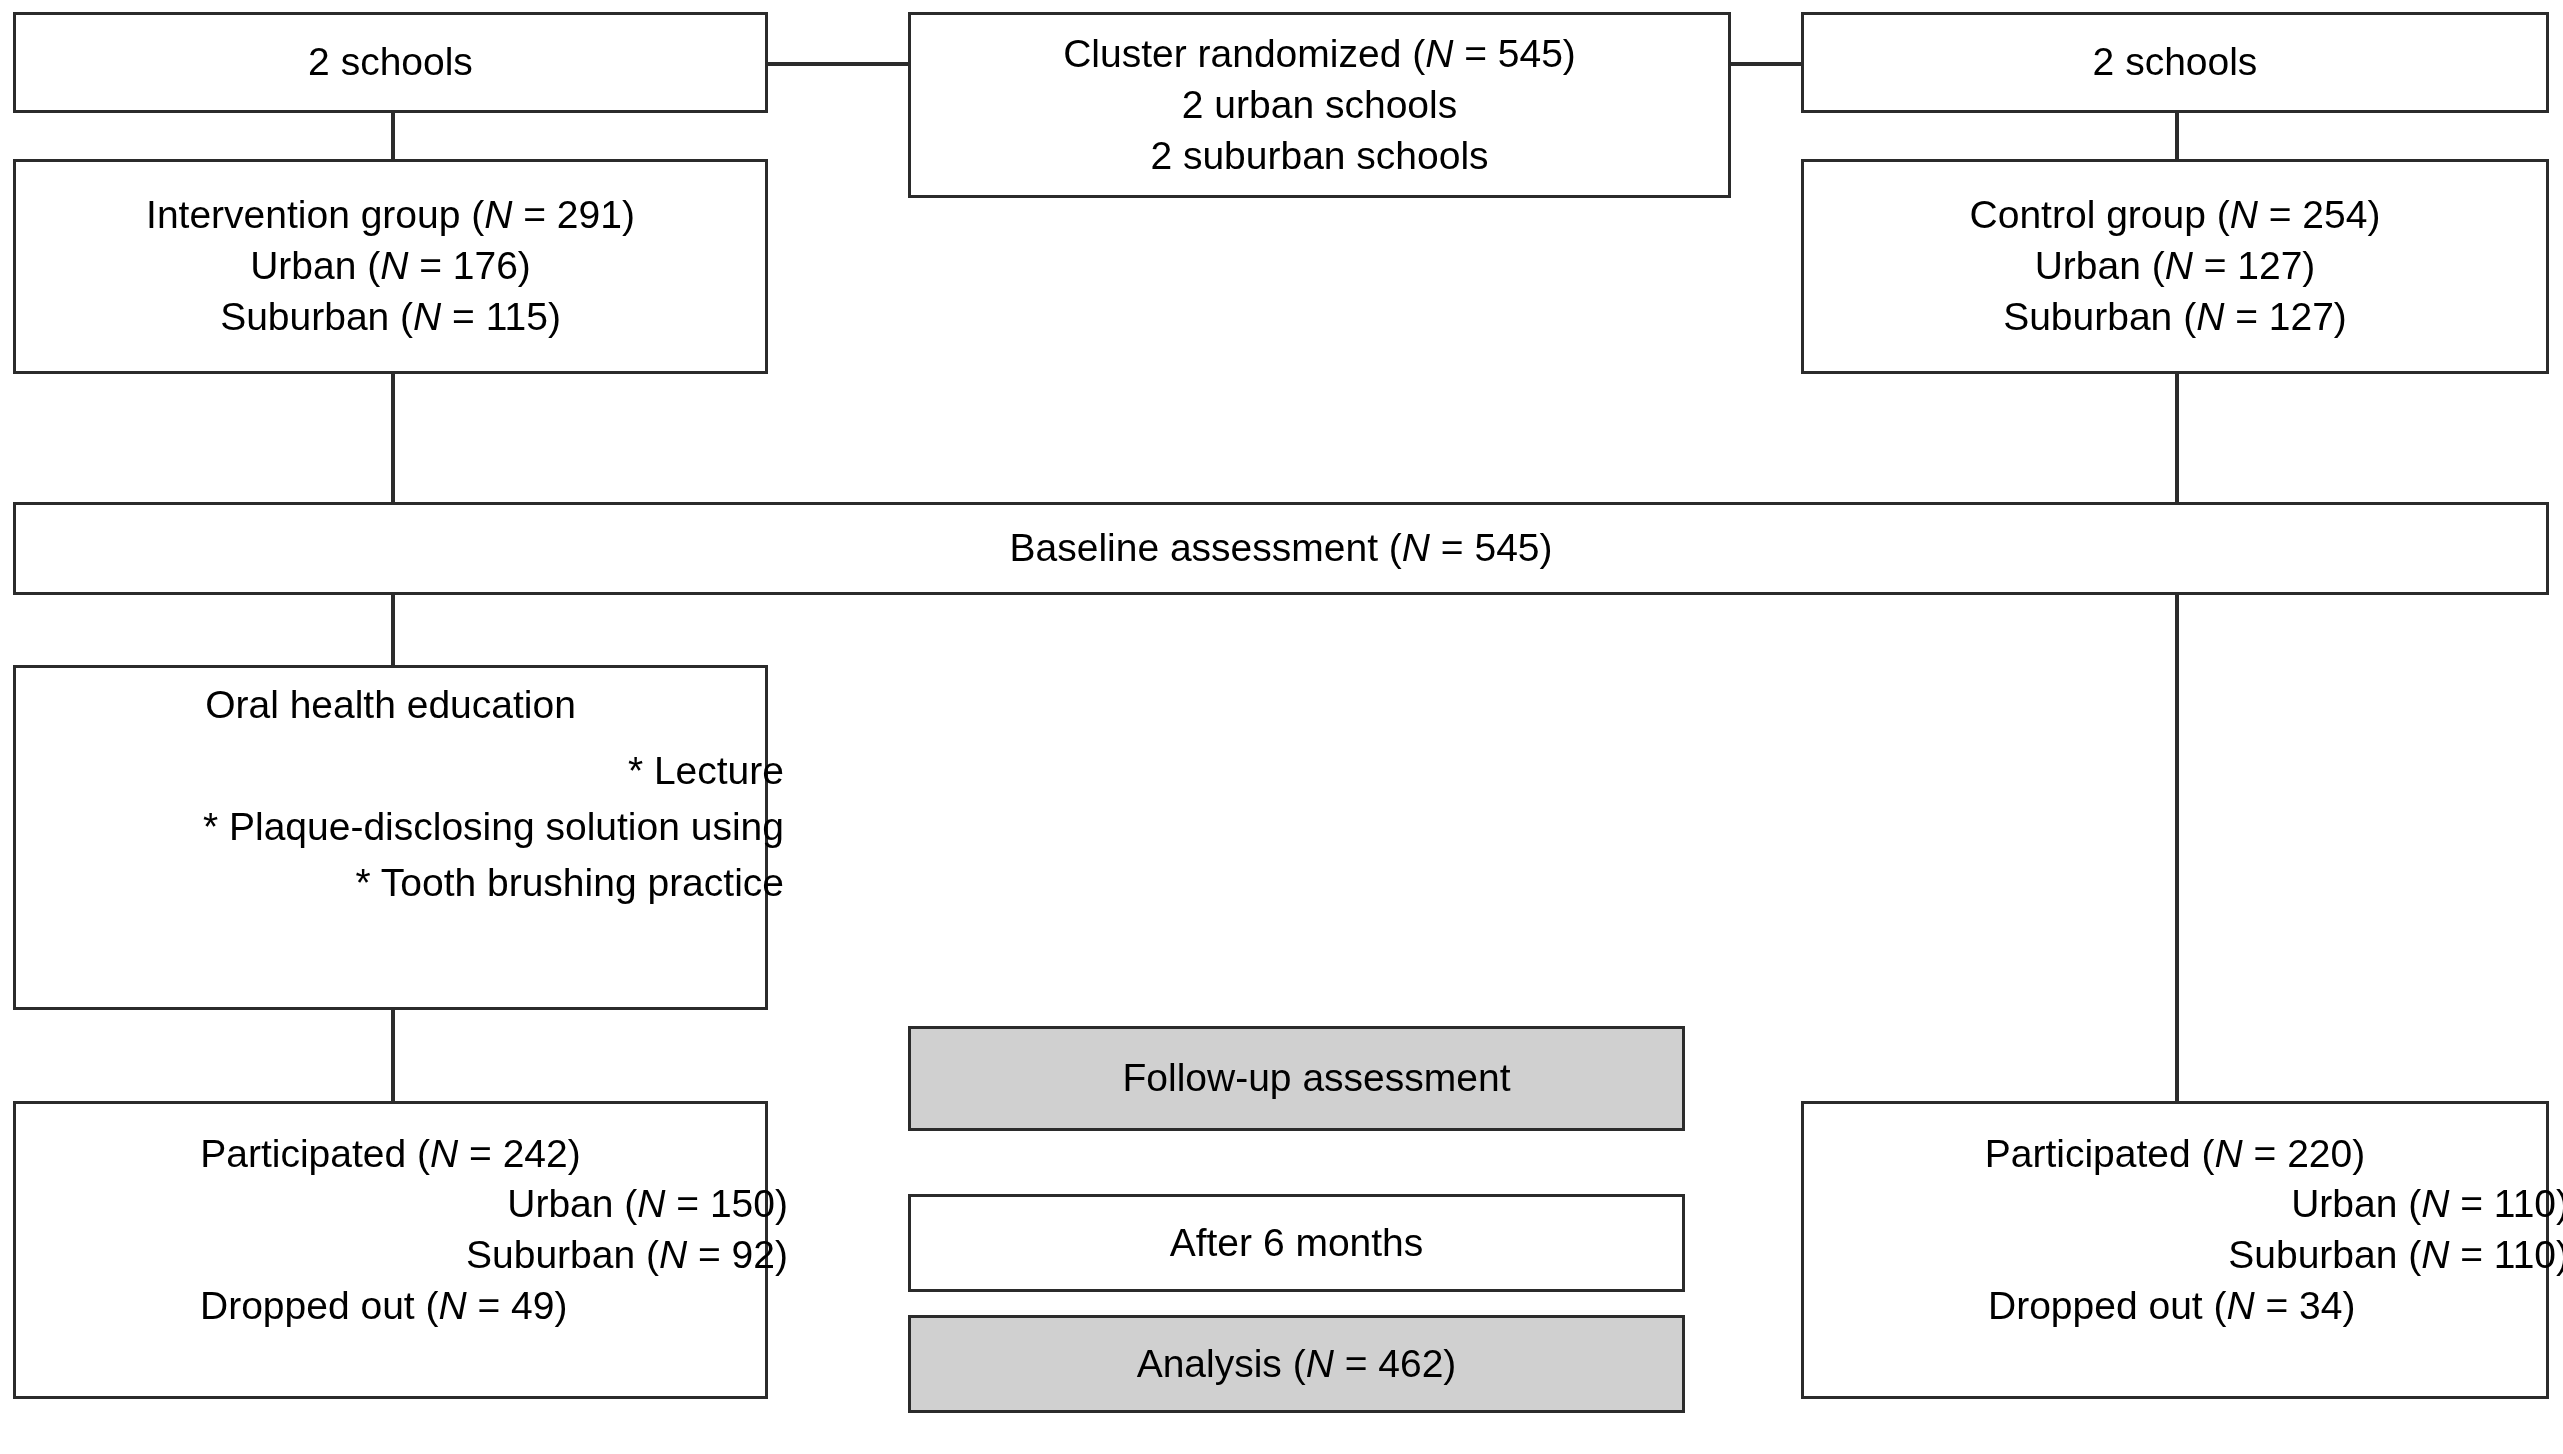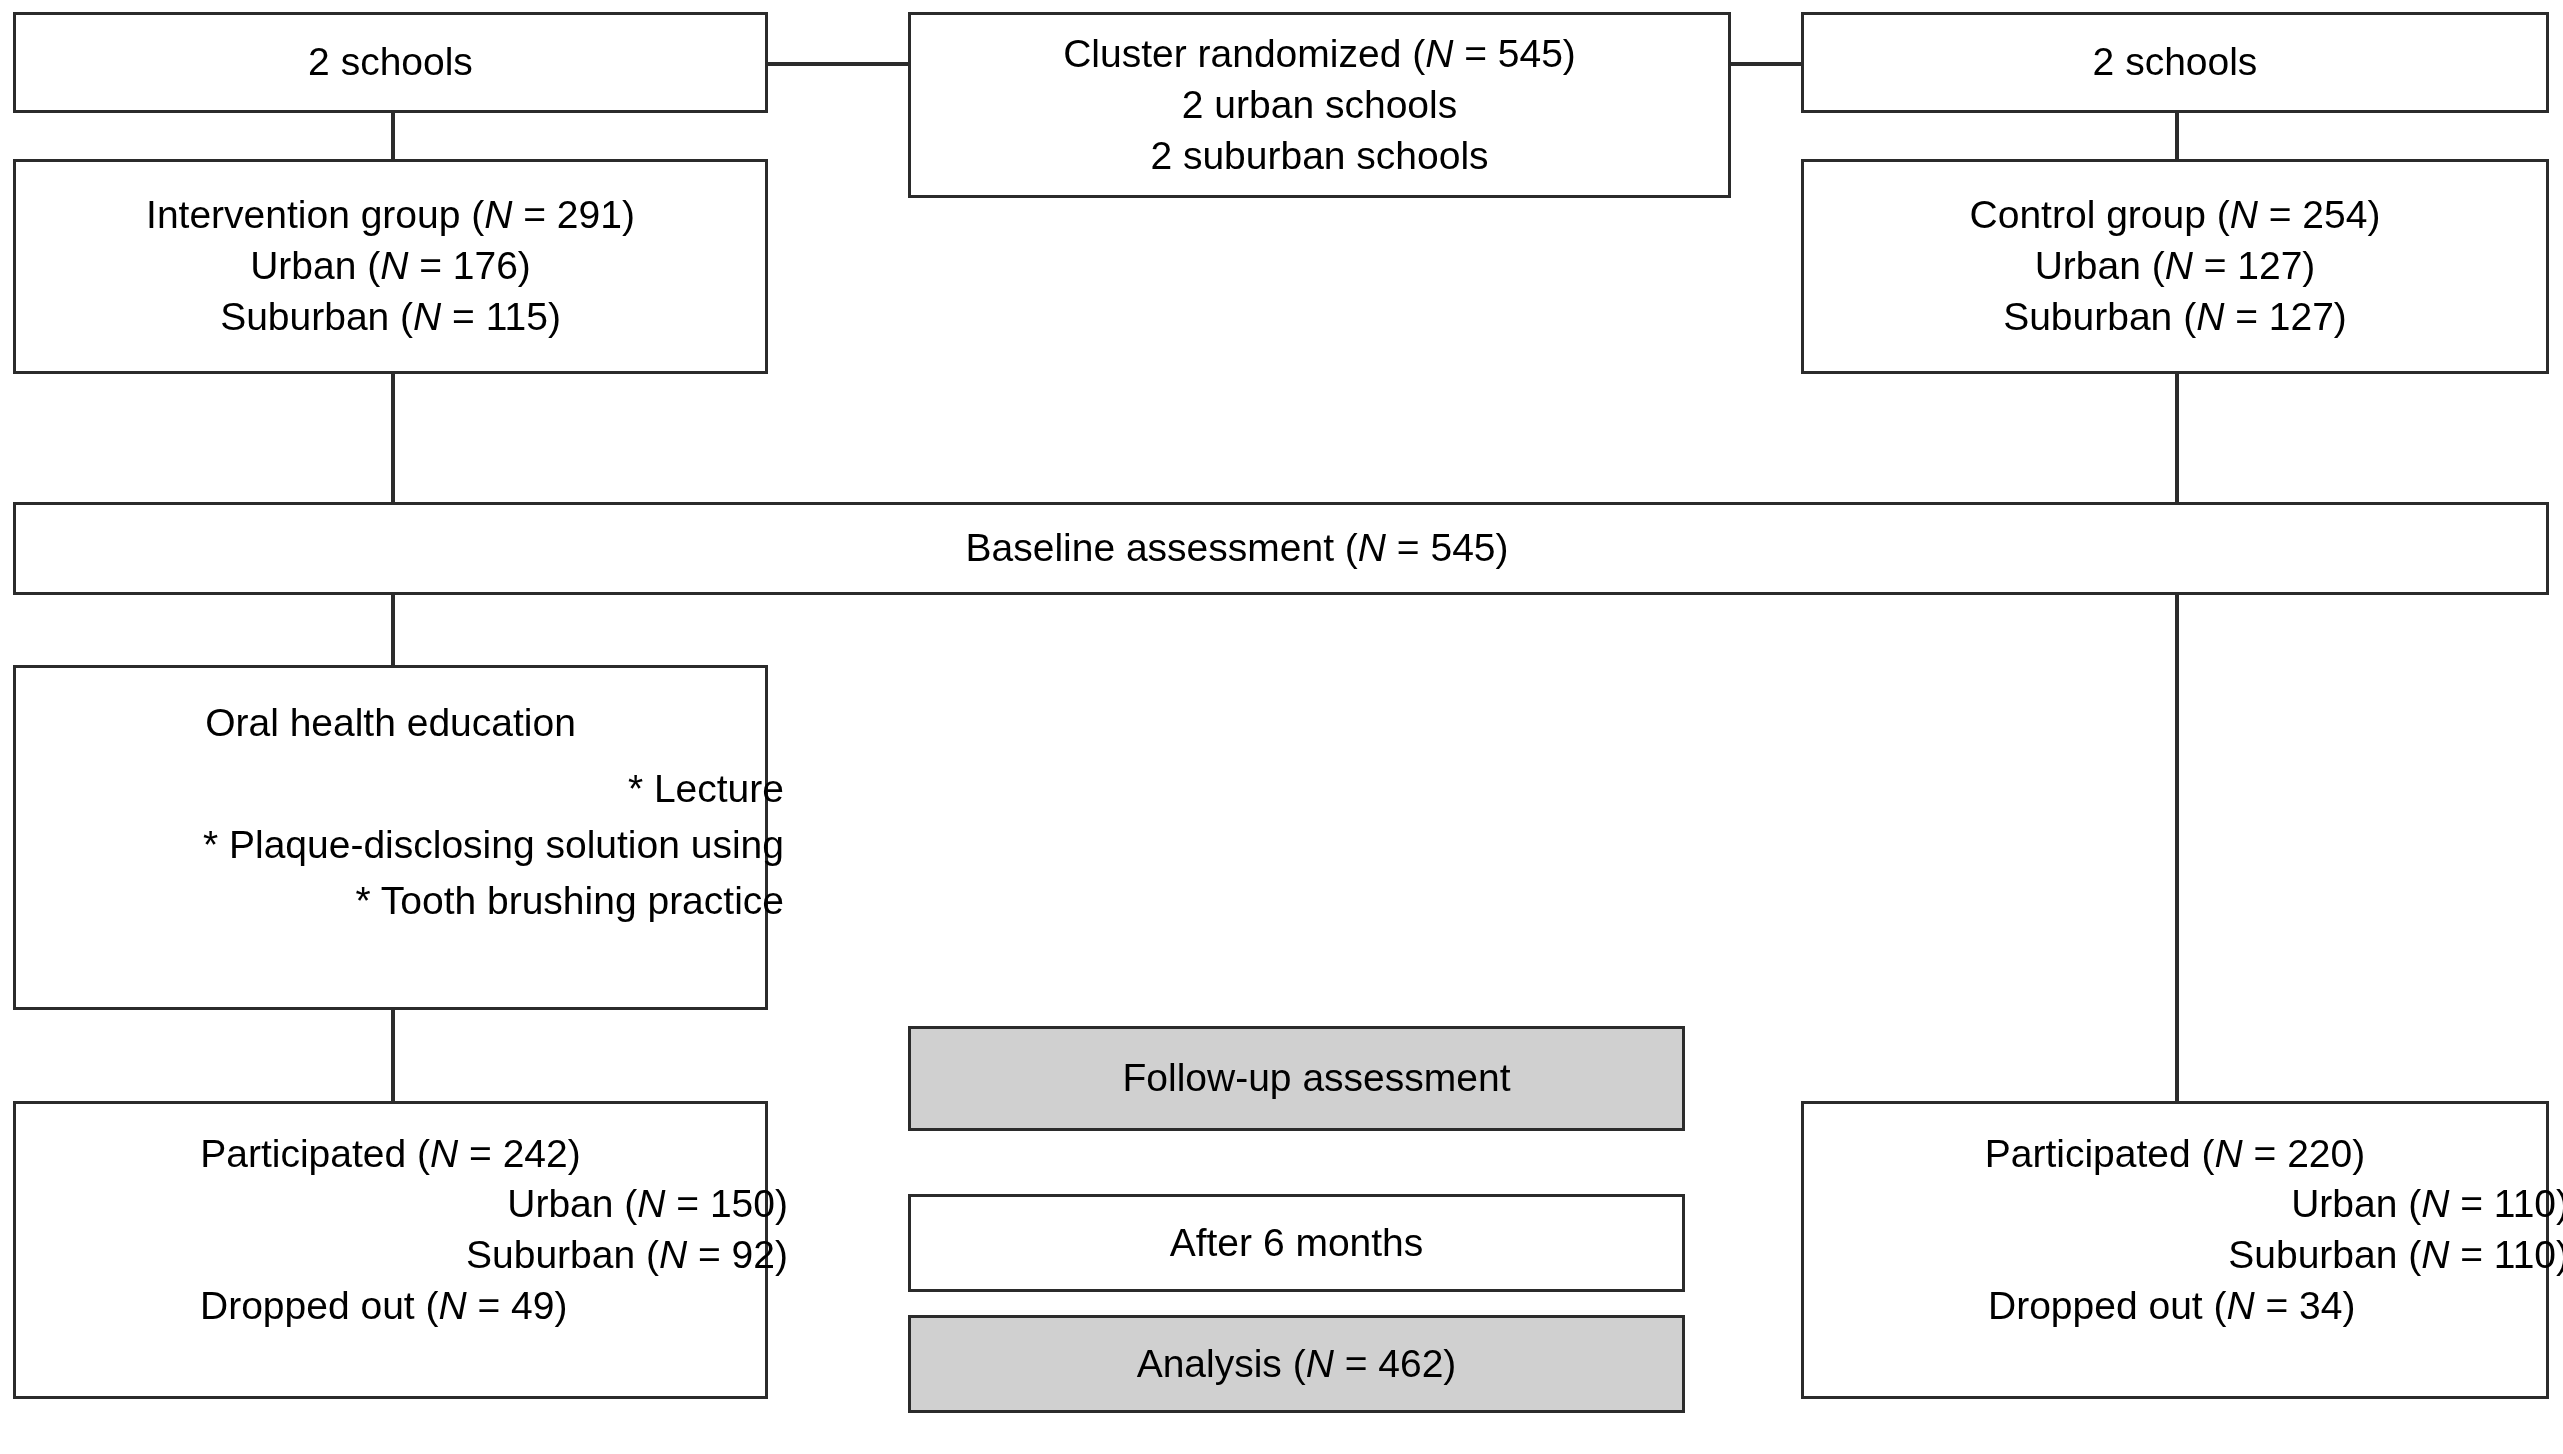--- a/index.html
+++ b/index.html
@@ -24,21 +24,21 @@
     border: 3.5px solid #2b2b2b;
     background: #ffffff;
     display: flex;
     flex-direction: column;
     justify-content: center;
     font-size: 39px;
     line-height: 1.30;
     white-space: nowrap;
   }
   .box.gray { background: #d0d0d0; }
-  .box.center-txt { align-items: center; text-align: center; }
+  .box.center-txt { text-align: center; }
   .line { position: absolute; background: #2b2b2b; }
   .vline { width: 3.5px; }
   .hline { height: 3.5px; }
   .ital { font-style: italic; }
   .row-center { text-align: center; width: 100%; }
   .row-left   { text-align: right;  width: 100%; }
   .row-indent { text-align: left;  width: 100%; }
   .pad-l { padding-left: 23px; }
   .bullet-pad { padding-left: 19px; }
 </style>
@@ -89,21 +89,21 @@
     <span class="row-center"><span>Control group (</span><i class="ital">N</i><span> = 254)</span></span>
     <span class="row-center"><span>Urban (</span><i class="ital">N</i><span> = 127)</span></span>
     <span class="row-center"><span>Suburban (</span><i class="ital">N</i><span> = 127)</span></span>
   </div>
 
 
   <div class="box center-txt" style="left:13px; top:502px; width:2536px; height:93px;">
     <span class="row-center" style="padding-right:88px;"><span>Baseline assessment (</span><i class="ital">N</i><span> = 545)</span></span>
   </div>
 
-  <div class="box" style="left:13px; top:665px; width:755px; height:345px; justify-content:flex-start; padding-top:30px;">
+  <div class="box" style="left:13px; top:665px; width:755px; height:345px; justify-content:flex-start; padding-top:12px;">
     <span class="row-center" style="margin-bottom:10.5px;">Oral health education</span>
     <span class="row-left bullet-pad" style="margin-top:5.3px;">* Lecture</span>
     <span class="row-left bullet-pad" style="margin-top:5.3px;">* Plaque-disclosing solution using</span>
     <span class="row-left bullet-pad" style="margin-top:5.3px;">* Tooth brushing practice</span>
   </div>
 
   <div class="box gray center-txt" style="left:908px; top:1026px; width:777px; height:105px;padding-left:40px;">
     <span class="row-center">Follow-up assessment</span>
   </div>
 

